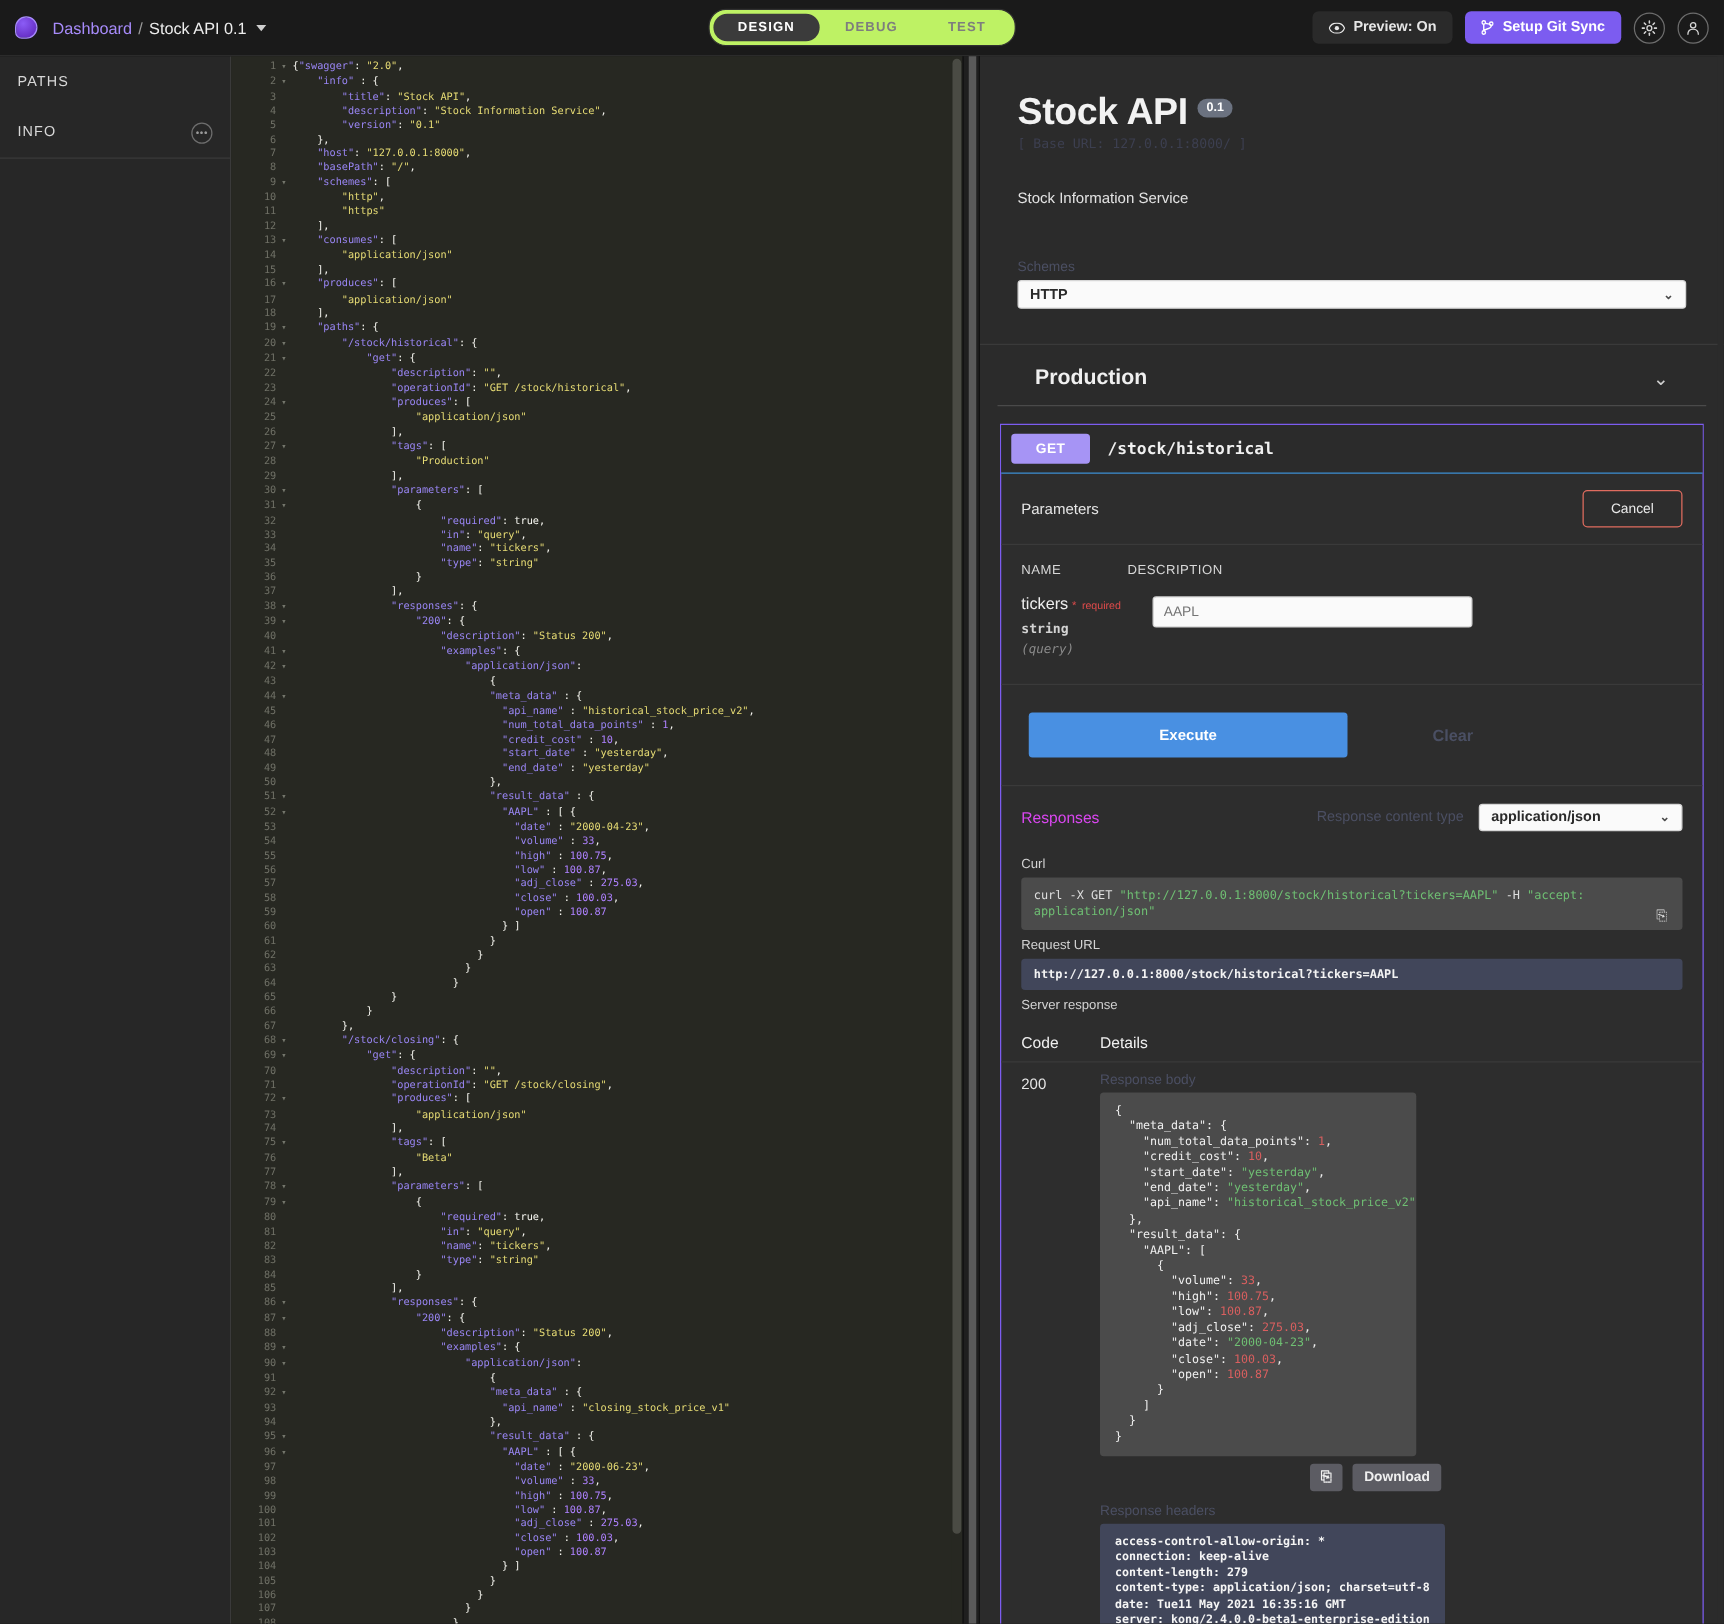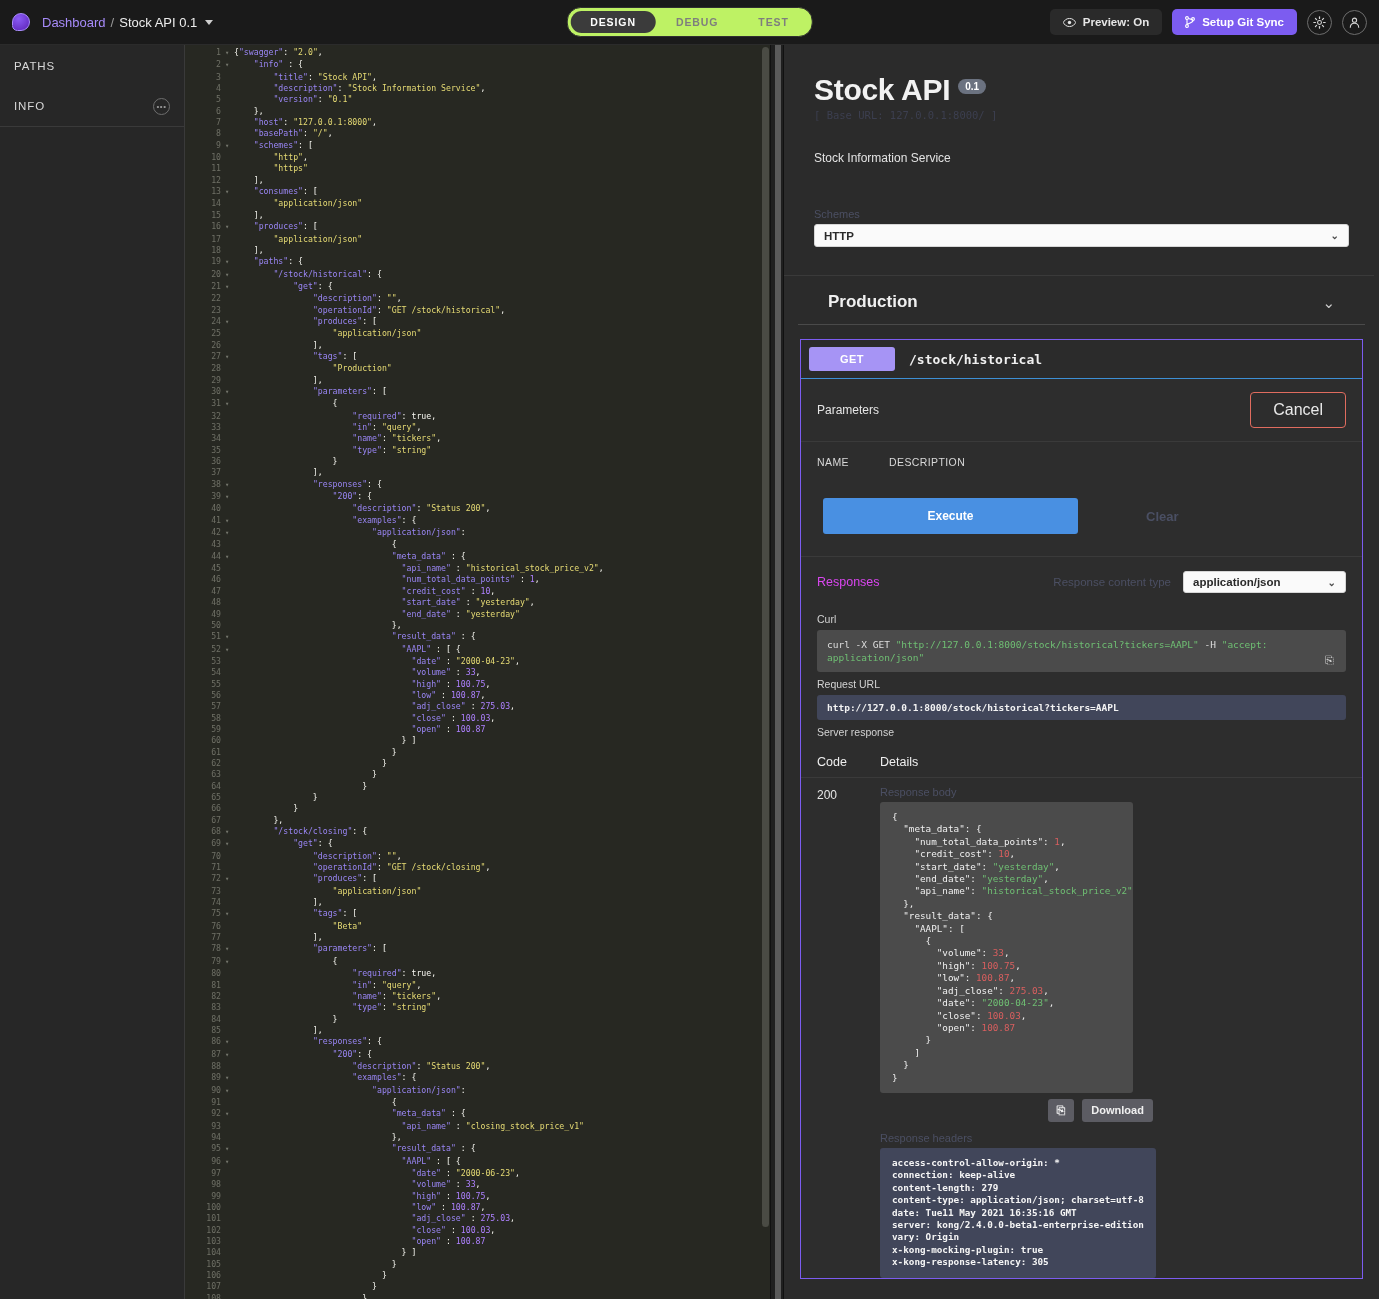--- a/index.html
+++ b/index.html
@@ -154,42 +154,42 @@
   .tag-chev { margin-left: auto; color: #cfcfcf; font-size: 15px; }
 
   .op-block {
     margin: 14px 16px 0 16px;
     border: 1px solid #7c5cf0;
     background: #2d2d2d;
   }
   .op-head { display: flex; align-items: center; padding: 7px 8px; background:#2b2b2b; }
   .method {
     background: #a694f5; color: #fff; font-size: 11px; font-weight: bold;
-    padding: 6px 0; width: 86px; text-align: center; border-radius: 3px;
+    padding: 6px 0; width: 63px; text-align: center; border-radius: 3px;
     letter-spacing: .4px;
   }
   .op-path {
     font-family: "DejaVu Sans Mono", monospace;
     font-size: 13px; font-weight: bold; color: #f0f0f0; margin-left: 14px;
   }
   .op-inner { border-top: 1px solid #3d8fd4; }
   .params-bar {
     display: flex; align-items: center; padding: 13px 16px;
     border-bottom: 1px solid #3a3a3a;
   }
   .params-title { font-size: 12px; color: #e6e6e6; }
   .cancel-btn {
     margin-left: auto; background: transparent; border: 1px solid #e06c5f;
-    color: #e9e9e9; font-size: 16px; padding: 8px 22px; border-radius: 4px;
+    color: #e9e9e9; font-size: 11px; padding: 8px 22px; border-radius: 4px;
   }
   .table-head {
     display: flex; padding: 14px 16px 8px 16px;
     font-size: 10.5px; color: #d8d8d8; letter-spacing: .4px;
   }
-  .th-name { width: 72px; }
+  .th-name { width: 85px; }
   .param-row { display: flex; padding: 4px 16px 22px 16px; border-bottom: 1px solid #3a3a3a; }
   .param-meta { width: 85px; }
   .param-name { font-size: 13px; color: #eee; }
   .req-star { color: #e04b4b; font-size: 9px; margin-left: 3px; }
   .req-text { color: #e04b4b; font-size: 8.5px; }
   .param-type {
     font-family: "DejaVu Sans Mono", monospace;
     font-size: 10.5px; color: #d3d3d3; margin-top: 5px; font-weight: bold;
   }
   .param-in {
@@ -385,20 +385,31 @@
         <div class="params-bar">
           <div class="params-title">Parameters</div>
           <button class="cancel-btn">Cancel</button>
         </div>
 
         <div class="table-head">
           <div class="th-name">NAME</div>
           <div>DESCRIPTION</div>
         </div>
 
+        <div class="param-row">
+          <div class="param-meta">
+            <div>
+              <span class="param-name">tickers</span><span class="req-star">*</span>
+              <span class="req-text">required</span>
+            </div>
+            <div class="param-type">string</div>
+            <div class="param-in">(query)</div>
+          </div>
+          <input class="param-input" placeholder="AAPL" style="">
+        </div>
 
         <div class="exec-row">
           <button class="execute-btn">Execute</button>
           <button class="clear-btn">Clear</button>
         </div>
 
         <div class="responses-bar">
           <div class="responses-title">Responses</div>
           <div class="rct-label">Response content type</div>
           <div class="rct-select">

